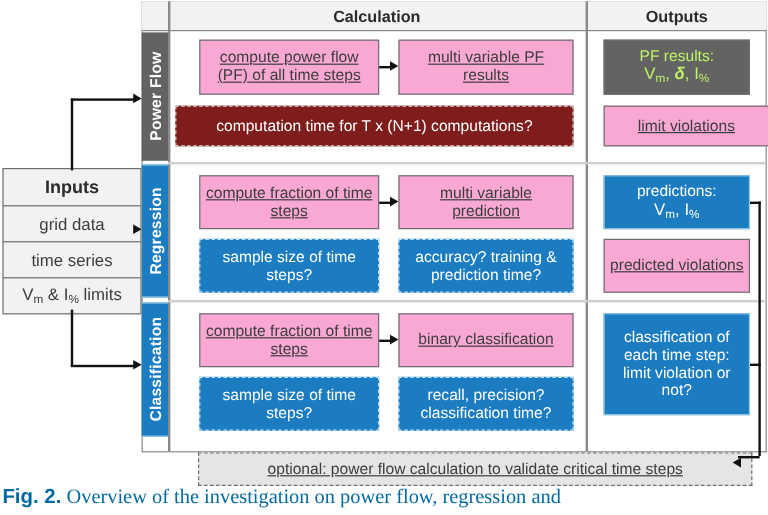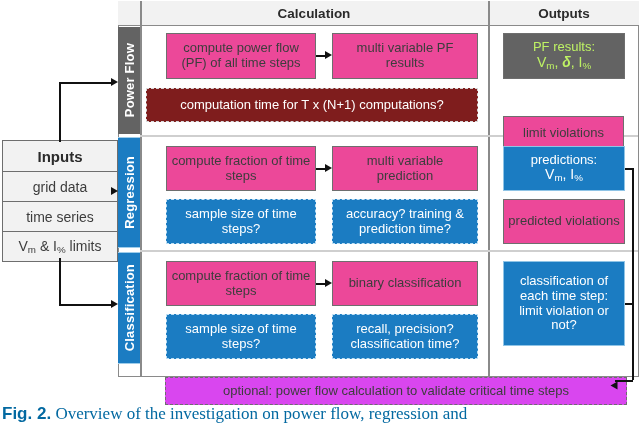--- a/index.html
+++ b/index.html
@@ -10,36 +10,36 @@
   }
   .canvas{position:absolute;left:0;top:0;width:640px;height:429px;}
 
   
   .box{
     position:absolute;box-sizing:border-box;
     display:flex;align-items:center;justify-content:center;text-align:center;
     line-height:1.12;
   }
   .light{
-    background:#ec4899;border:1.5px solid #6e6e6e;color:#3d3d3d;
+    background:#f9a8d4;border:1.5px solid #6e6e6e;color:#3d3d3d;text-decoration:underline;
   }
   .dark{
     background:#7f1d1d;border:1.5px dashed #d8d8d8;color:#ffffff;
   }
   .darkplain{
     background:#636363;border:1.5px solid #6e6e6e;color:#bef264;
   }
   .blue{
     background:#1b7cc2;border:1.5px dashed #bfe0f5;color:#ffffff;
   }
   .blueplain{
     background:#1b7cc2;border:1.5px solid #8fc4e6;color:#ffffff;
   }
   .dashedbox{
-    background:#d946ef;border:1.5px dashed #6e6e6e;color:#3d3d3d;
+    background:#e5e5e5;border:1.5px dashed #6e6e6e;color:#3d3d3d;text-decoration:underline;
   }
 
   
   .frame{
     position:absolute;left:118px;top:1px;width:521px;height:376px;
     border:1.5px solid #8a8a8a;box-sizing:border-box;background:#ffffff;
   }
   .headband{
     position:absolute;left:118px;top:1px;width:521px;height:25px;
     background:#f2f2f2;border-bottom:1.5px solid #8a8a8a;box-sizing:border-box;
@@ -133,21 +133,21 @@
 
   <div class="box dark t13" style="left:146px;top:88px;width:332px;height:34px;padding:0 6px;">computation time for T x (N+1) computations?</div>
 
   <div class="box darkplain" style="left:503px;top:33px;width:122px;height:46px;flex-direction:column;">
     <div class="t13">PF results:</div>
     <div class="t14">
       <span>V</span><sub>m</sub><span>, </span><span class="delta">δ</span><span>, I</span><sub>%</sub>
     </div>
   </div>
 
-  <div class="box light t13" style="left:503px;top:88px;width:121px;height:34px;margin-top:28px;">limit violations</div>
+  <div class="box light t13" style="left:503px;top:88px;width:138px;height:34px;">limit violations</div>
 
   <div class="rowlabel rl-blue" style="left:118px;top:137px;height:111px;">
     <span>Regression</span>
   </div>
 
   <div class="box light t13" style="left:166px;top:146px;width:150px;height:45px;padding:0 4px;">compute fraction of time steps</div>
 
   <div class="box light t13" style="left:332px;top:146px;width:146px;height:45px;padding:0 4px;">multi variable prediction</div>
 
   <div class="ln hln" style="left:316px;top:168px;width:10px;"></div>

